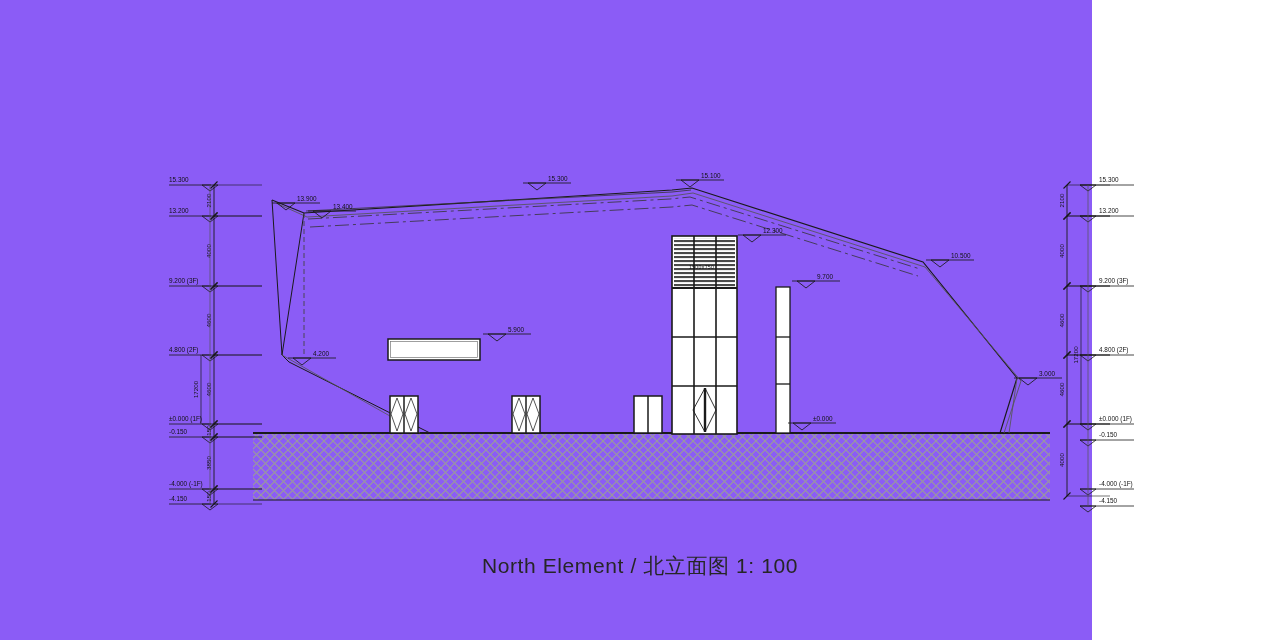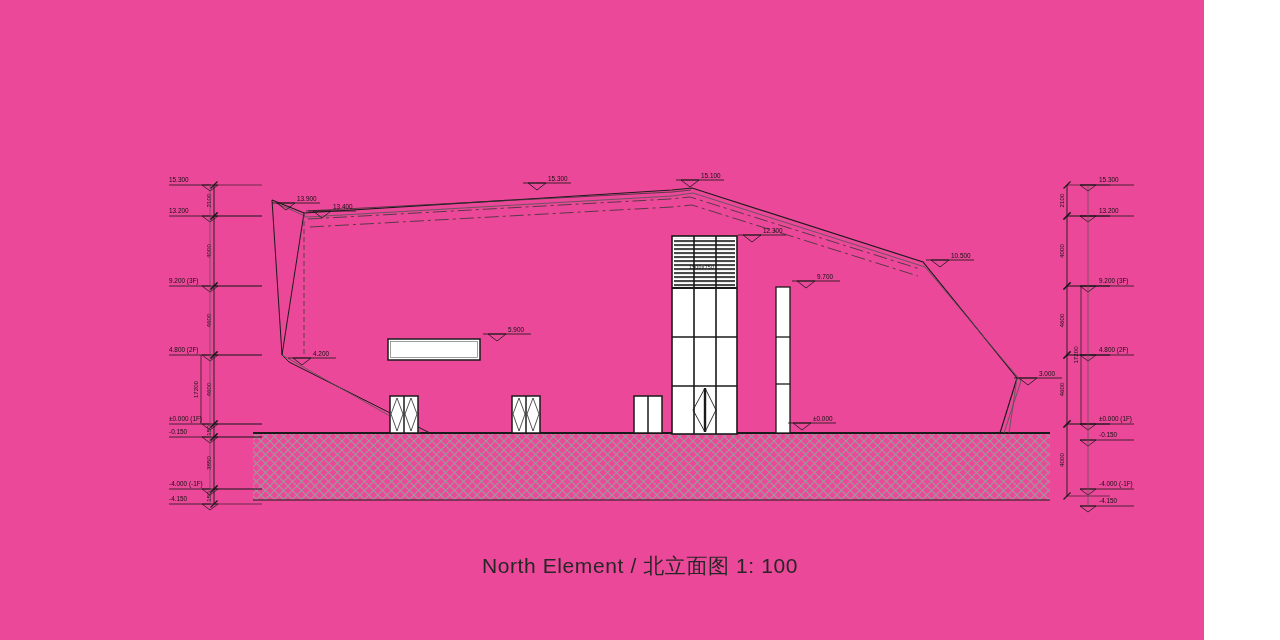--- a/index.html
+++ b/index.html
@@ -1,18 +1,18 @@
 <!DOCTYPE html>
 <html><head>
 <meta charset="utf-8">
 <style>
   html,body{margin:0;padding:0;background:#ffffff;}
   body{width:1280px;height:640px;overflow:hidden;
        font-family:"Liberation Sans","DejaVu Sans",sans-serif;color:#1a1a1a;}
-  #stage{position:relative;width:1204px;height:640px;background:#ec4899;}
+  #stage{position:relative;width:1092px;height:640px;background:#8b5cf6;}
   svg#drawing{position:absolute;left:0;top:0;width:1280px;height:640px;}
   .caption{position:absolute;left:0;top:552px;width:1280px;text-align:center;
            font-size:21px;letter-spacing:.6px;color:#262626;font-weight:400;}
   text{font-family:"Liberation Sans","DejaVu Sans",sans-serif;fill:#111;}
 </style>
 </head>
 <body>
 
 <div id="stage">
 

